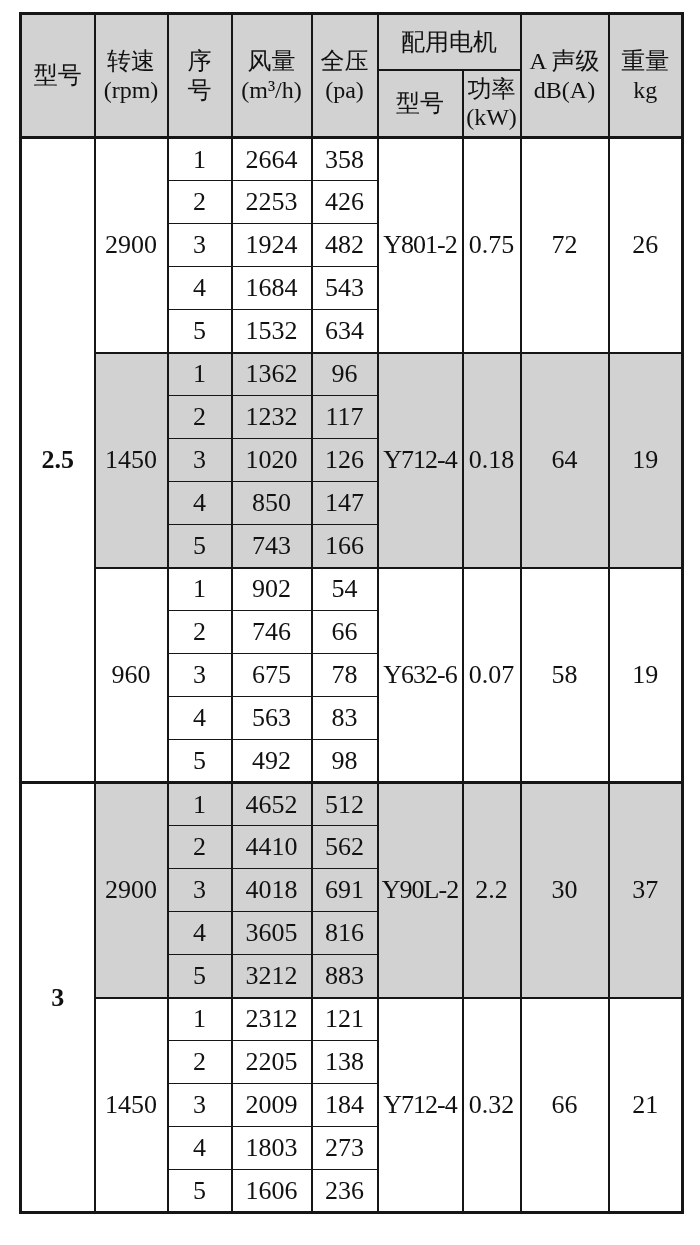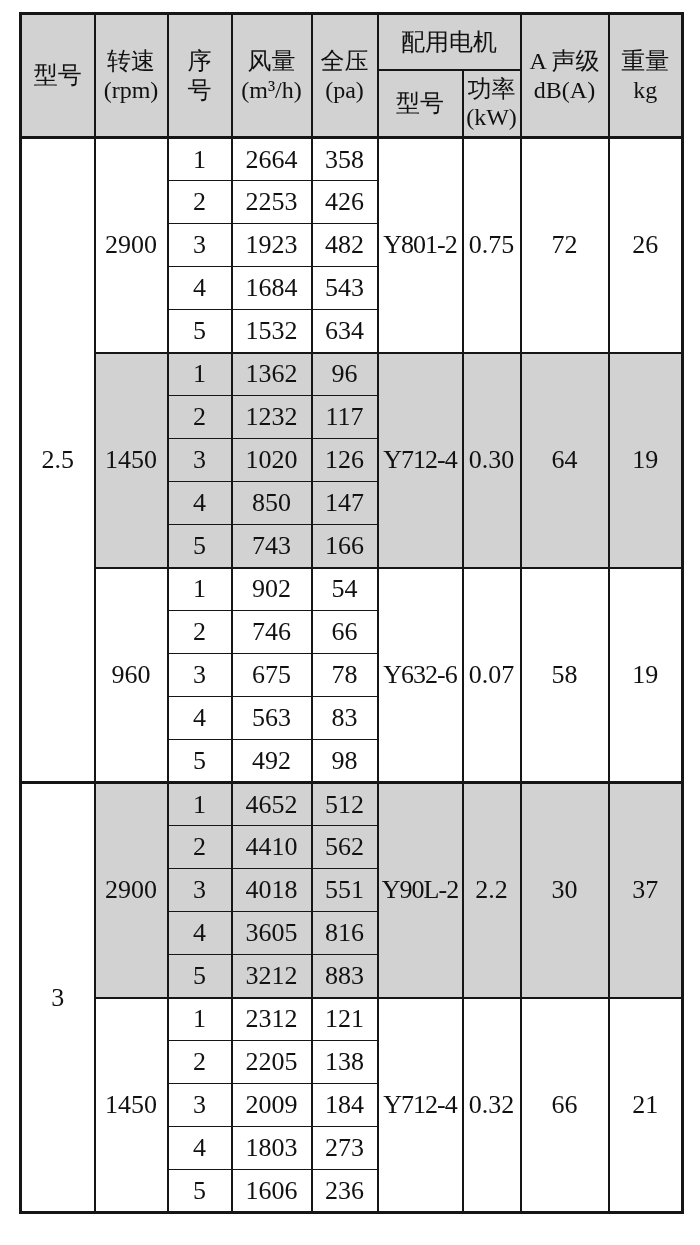--- a/index.html
+++ b/index.html
@@ -49,21 +49,21 @@
     border: 2px solid var(--border-color);
     border-top-width: 1px;
     border-bottom-width: 1px;
     background: var(--cell-bg);
     font-size: 26px;
   }
   tbody tr { height: 43px; }
   tbody tr.group-start td { border-top-width: 2px; }
   tbody tr.section-start td { border-top-width: 3px; }
   tbody tr.shaded td { background: var(--shade); }
-  tbody td.model-cell { background: var(--cell-bg) !important; }
+  tbody td.model-cell { background: var(--cell-bg) !important; font-weight: bold; }
   tbody td.seq-cell, tbody td.num-cell { font-size: 26px; }
   tbody td.motor-cell { letter-spacing: -1px; }
   .hline { display: block; }
 </style>
 </head>
 <body>
 
 <table class="spec">
   <colgroup>
     <col style="width:74px">
@@ -125,40 +125,40 @@
         <td class="noise-cell" rowspan="5">72</td>
         <td class="weight-cell" rowspan="5">26</td>
       </tr>
       <tr>
         <td class="seq-cell">2</td>
         <td class="num-cell">2253</td>
         <td class="num-cell">426</td>
       </tr>
       <tr>
         <td class="seq-cell">3</td>
-        <td class="num-cell">1923</td>
+        <td class="num-cell">1924</td>
         <td class="num-cell">482</td>
       </tr>
       <tr>
         <td class="seq-cell">4</td>
         <td class="num-cell">1684</td>
         <td class="num-cell">543</td>
       </tr>
       <tr>
         <td class="seq-cell">5</td>
         <td class="num-cell">1532</td>
         <td class="num-cell">634</td>
       </tr>
       <tr class="shaded group-start">
         <td class="speed-cell" rowspan="5">1450</td>
         <td class="seq-cell">1</td>
         <td class="num-cell">1362</td>
         <td class="num-cell">96</td>
         <td class="motor-cell" rowspan="5">Y712-4</td>
-        <td class="power-cell" rowspan="5">0.30</td>
+        <td class="power-cell" rowspan="5">0.18</td>
         <td class="noise-cell" rowspan="5">64</td>
         <td class="weight-cell" rowspan="5">19</td>
       </tr>
       <tr class="shaded">
         <td class="seq-cell">2</td>
         <td class="num-cell">1232</td>
         <td class="num-cell">117</td>
       </tr>
       <tr class="shaded">
         <td class="seq-cell">3</td>
@@ -217,21 +217,21 @@
         <td class="weight-cell" rowspan="5">37</td>
       </tr>
       <tr class="shaded">
         <td class="seq-cell">2</td>
         <td class="num-cell">4410</td>
         <td class="num-cell">562</td>
       </tr>
       <tr class="shaded">
         <td class="seq-cell">3</td>
         <td class="num-cell">4018</td>
-        <td class="num-cell">551</td>
+        <td class="num-cell">691</td>
       </tr>
       <tr class="shaded">
         <td class="seq-cell">4</td>
         <td class="num-cell">3605</td>
         <td class="num-cell">816</td>
       </tr>
       <tr class="shaded">
         <td class="seq-cell">5</td>
         <td class="num-cell">3212</td>
         <td class="num-cell">883</td>

